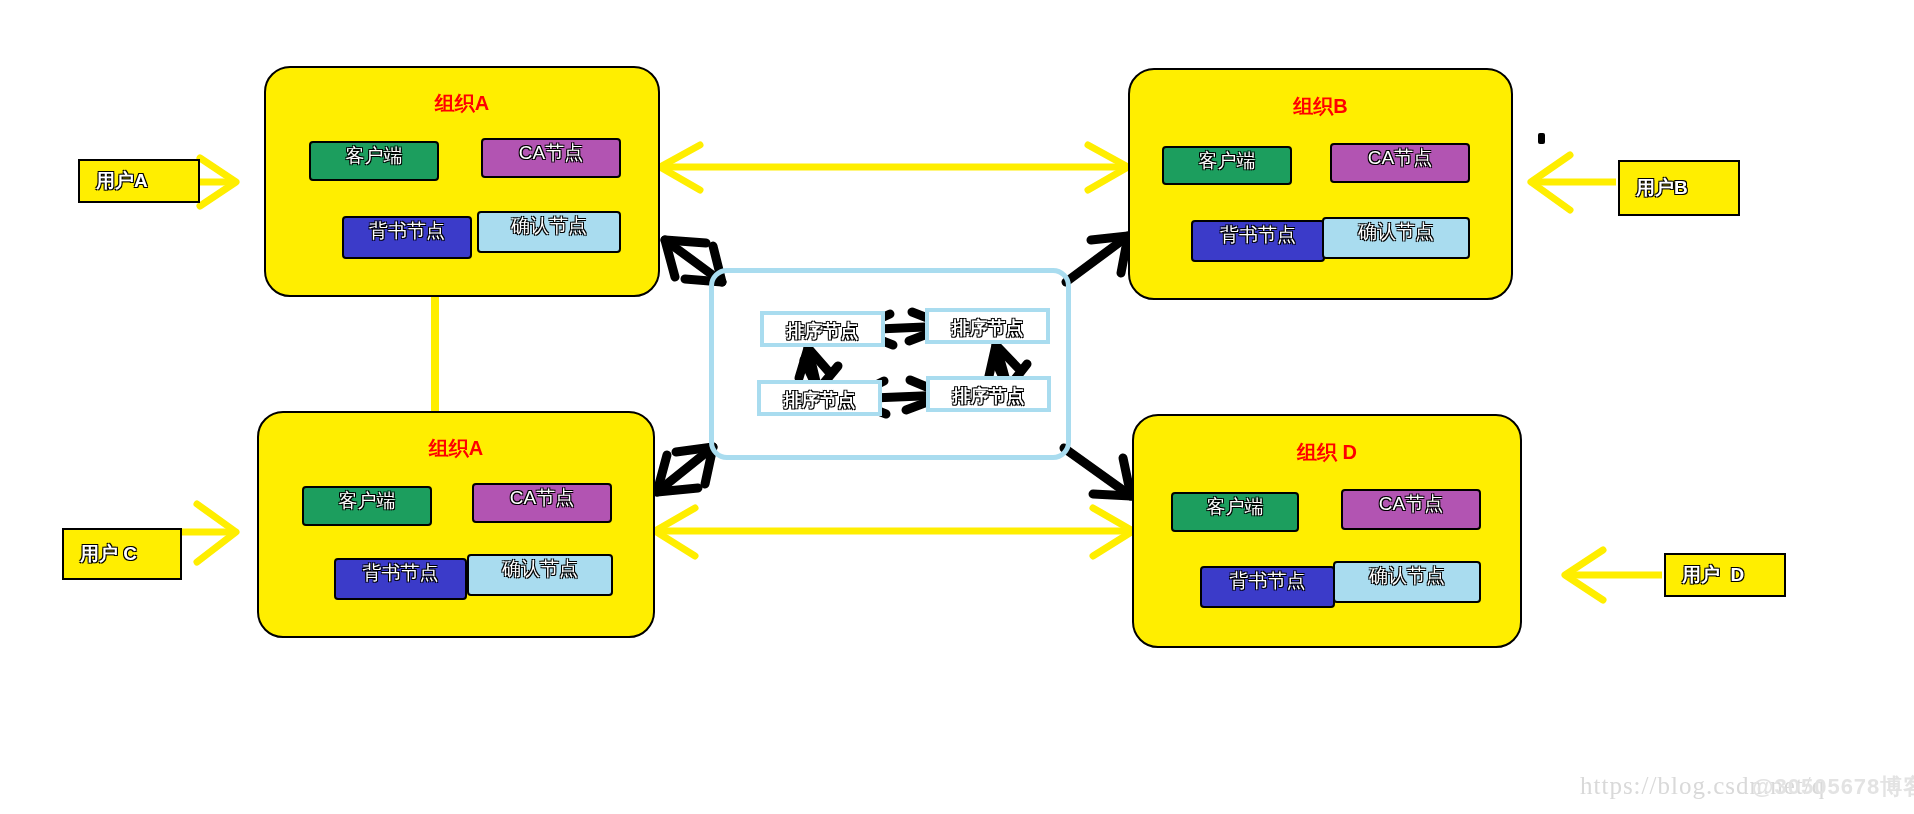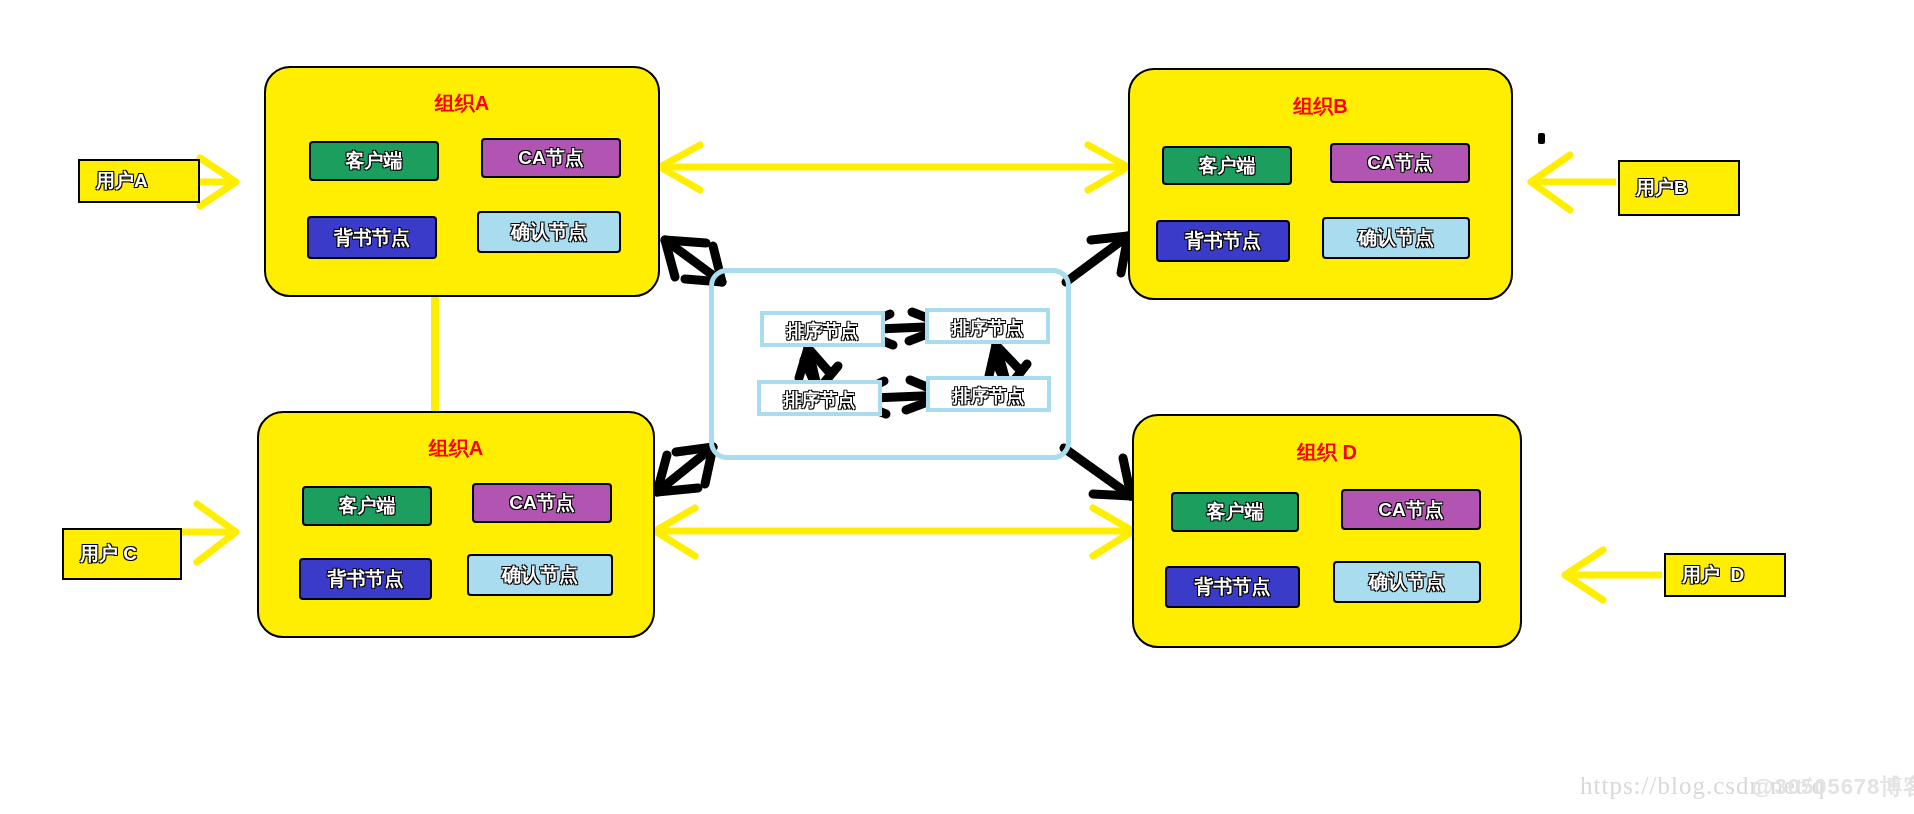--- a/index.html
+++ b/index.html
@@ -46,33 +46,33 @@
     white-space: pre;
   }
 
   
   .node {
     position: absolute;
     border: 2px solid #000000;
     border-radius: 4px;
     box-sizing: border-box;
     display: flex;
-    align-items: center;
+    align-items: flex-start;
     justify-content: center;
     font-size: 19px;
-    font-weight: bold;
+    font-weight: normal;
     color: #ffffff;
     text-shadow:
       -1px -1px 0 #000, 1px -1px 0 #000,
       -1px  1px 0 #000, 1px  1px 0 #000;
     white-space: nowrap;
   }
   .node.client      { background: #1c9e5e; }
   .node.ca          { background: #b254b2; }
-  .node.endorser    { background: #3b3bc9; }
+  .node.endorser    { background: #3b3bc9; margin-left: 35px; }
   .node.committer   { background: #a9dcef; color:#ffffff; }
 
   
   .user {
     position: absolute;
     background: #ffee00;
     border: 2px solid #000000;
     box-sizing: border-box;
     display: flex;
     align-items: center;

